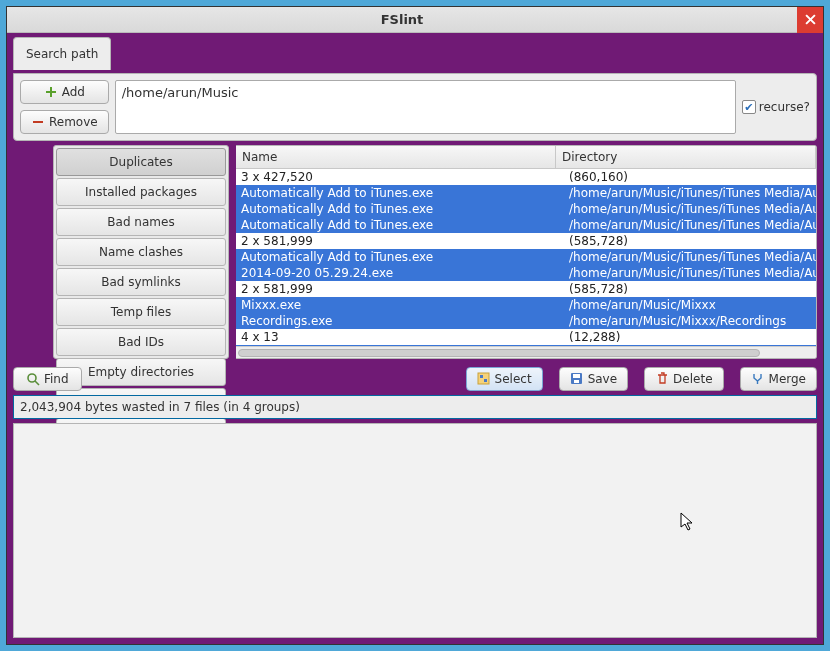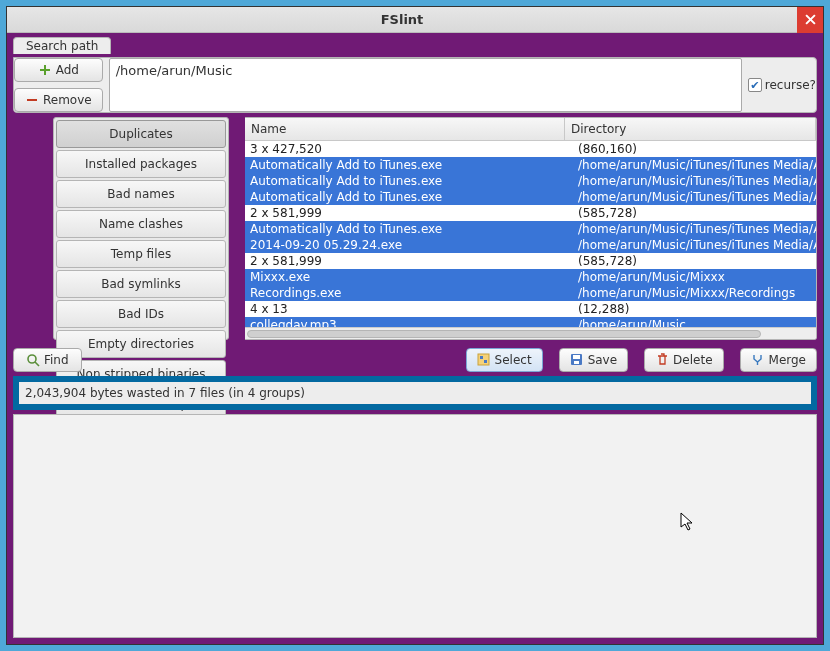--- a/index.html
+++ b/index.html
@@ -50,37 +50,37 @@
     flex-direction: column;
     padding: 4px 6px 6px 6px;
     gap: 4px;
   }
   .tabs-row {
     display: flex;
     align-items: flex-end;
     gap: 0;
   }
   .tab {
-    padding: 1px 12px;
+    padding: 9px 12px;
     border: 1px solid #b5b5b5;
     border-bottom: none;
     border-radius: 4px 4px 0 0;
     background: linear-gradient(#f7f7f7, #e6e6e6);
     color: #333;
     margin-right: -1px;
   }
   .tab.active {
     background: #ededed;
     position: relative;
     z-index: 2;
   }
   .tabpanel {
     border: 1px solid #b5b5b5;
     border-radius: 0 4px 4px 4px;
-    padding: 0;
+    padding: 6px;
     display: flex;
     gap: 6px;
     margin-top: -1px;
     background: #ededed;
     align-items: flex-start;
   }
   .btncol {
     display: flex;
     flex-direction: column;
     gap: 6px;
@@ -118,21 +118,21 @@
   }
   .recurse .chk {
     width: 14px; height: 14px; border: 1px solid #888; border-radius: 2px; background: #fff;
     display: flex; align-items: center; justify-content: center;
     color: #2a6db8; font-weight: bold; font-size: 11px;
   }
   .mainsplit {
     display: flex;
     flex: 1;
     min-height: 0;
-    gap: 16px;
+    gap: 7px;
     padding-left: 40px;
   }
   .sidebar {
     width: 176px;
     display: flex;
     flex-direction: column;
     border: 1px solid #b5b5b5;
     border-radius: 3px;
     background: #e9e9e9;
     padding: 2px;
@@ -201,21 +201,21 @@
   .bottombar {
     display: flex;
     align-items: center;
     gap: 16px;
     padding-top: 4px;
   }
   .spacer { flex: 1; }
   .btn.find { padding: 4px 12px; }
   .btn.select { background: linear-gradient(#eef4fb,#d3e3f5); border-color: #7ba7d6; }
   .statusbar {
-    border: 6px solid #0369a1;
+    border: 1px solid #0369a1;
     background: #ededed;
     padding: 4px 6px;
     color: #333;
   }
   .emptypane {
     border: 1px solid #b5b5b5;
     background: #f2f2f2;
     flex: 1;
   }
   .cursor {
@@ -272,22 +272,22 @@
         <span>recurse?</span>
       </div>
     </div>
 
     <div class="mainsplit">
       <div class="sidebar">
         <div class="sidebtn active">Duplicates</div>
         <div class="sidebtn">Installed packages</div>
         <div class="sidebtn">Bad names</div>
         <div class="sidebtn">Name clashes</div>
+        <div class="sidebtn">Bad symlinks</div>
         <div class="sidebtn">Temp files</div>
-        <div class="sidebtn">Bad symlinks</div>
         <div class="sidebtn">Bad IDs</div>
         <div class="sidebtn">Empty directories</div>
         <div class="sidebtn">Non stripped binaries</div>
         <div class="sidebtn">Redundant whitespace</div>
       </div>
 
       <div class="tablewrap">
         <div class="thead">
           <div class="th th-name">Name</div>
           <div class="th th-dir">Directory</div>

